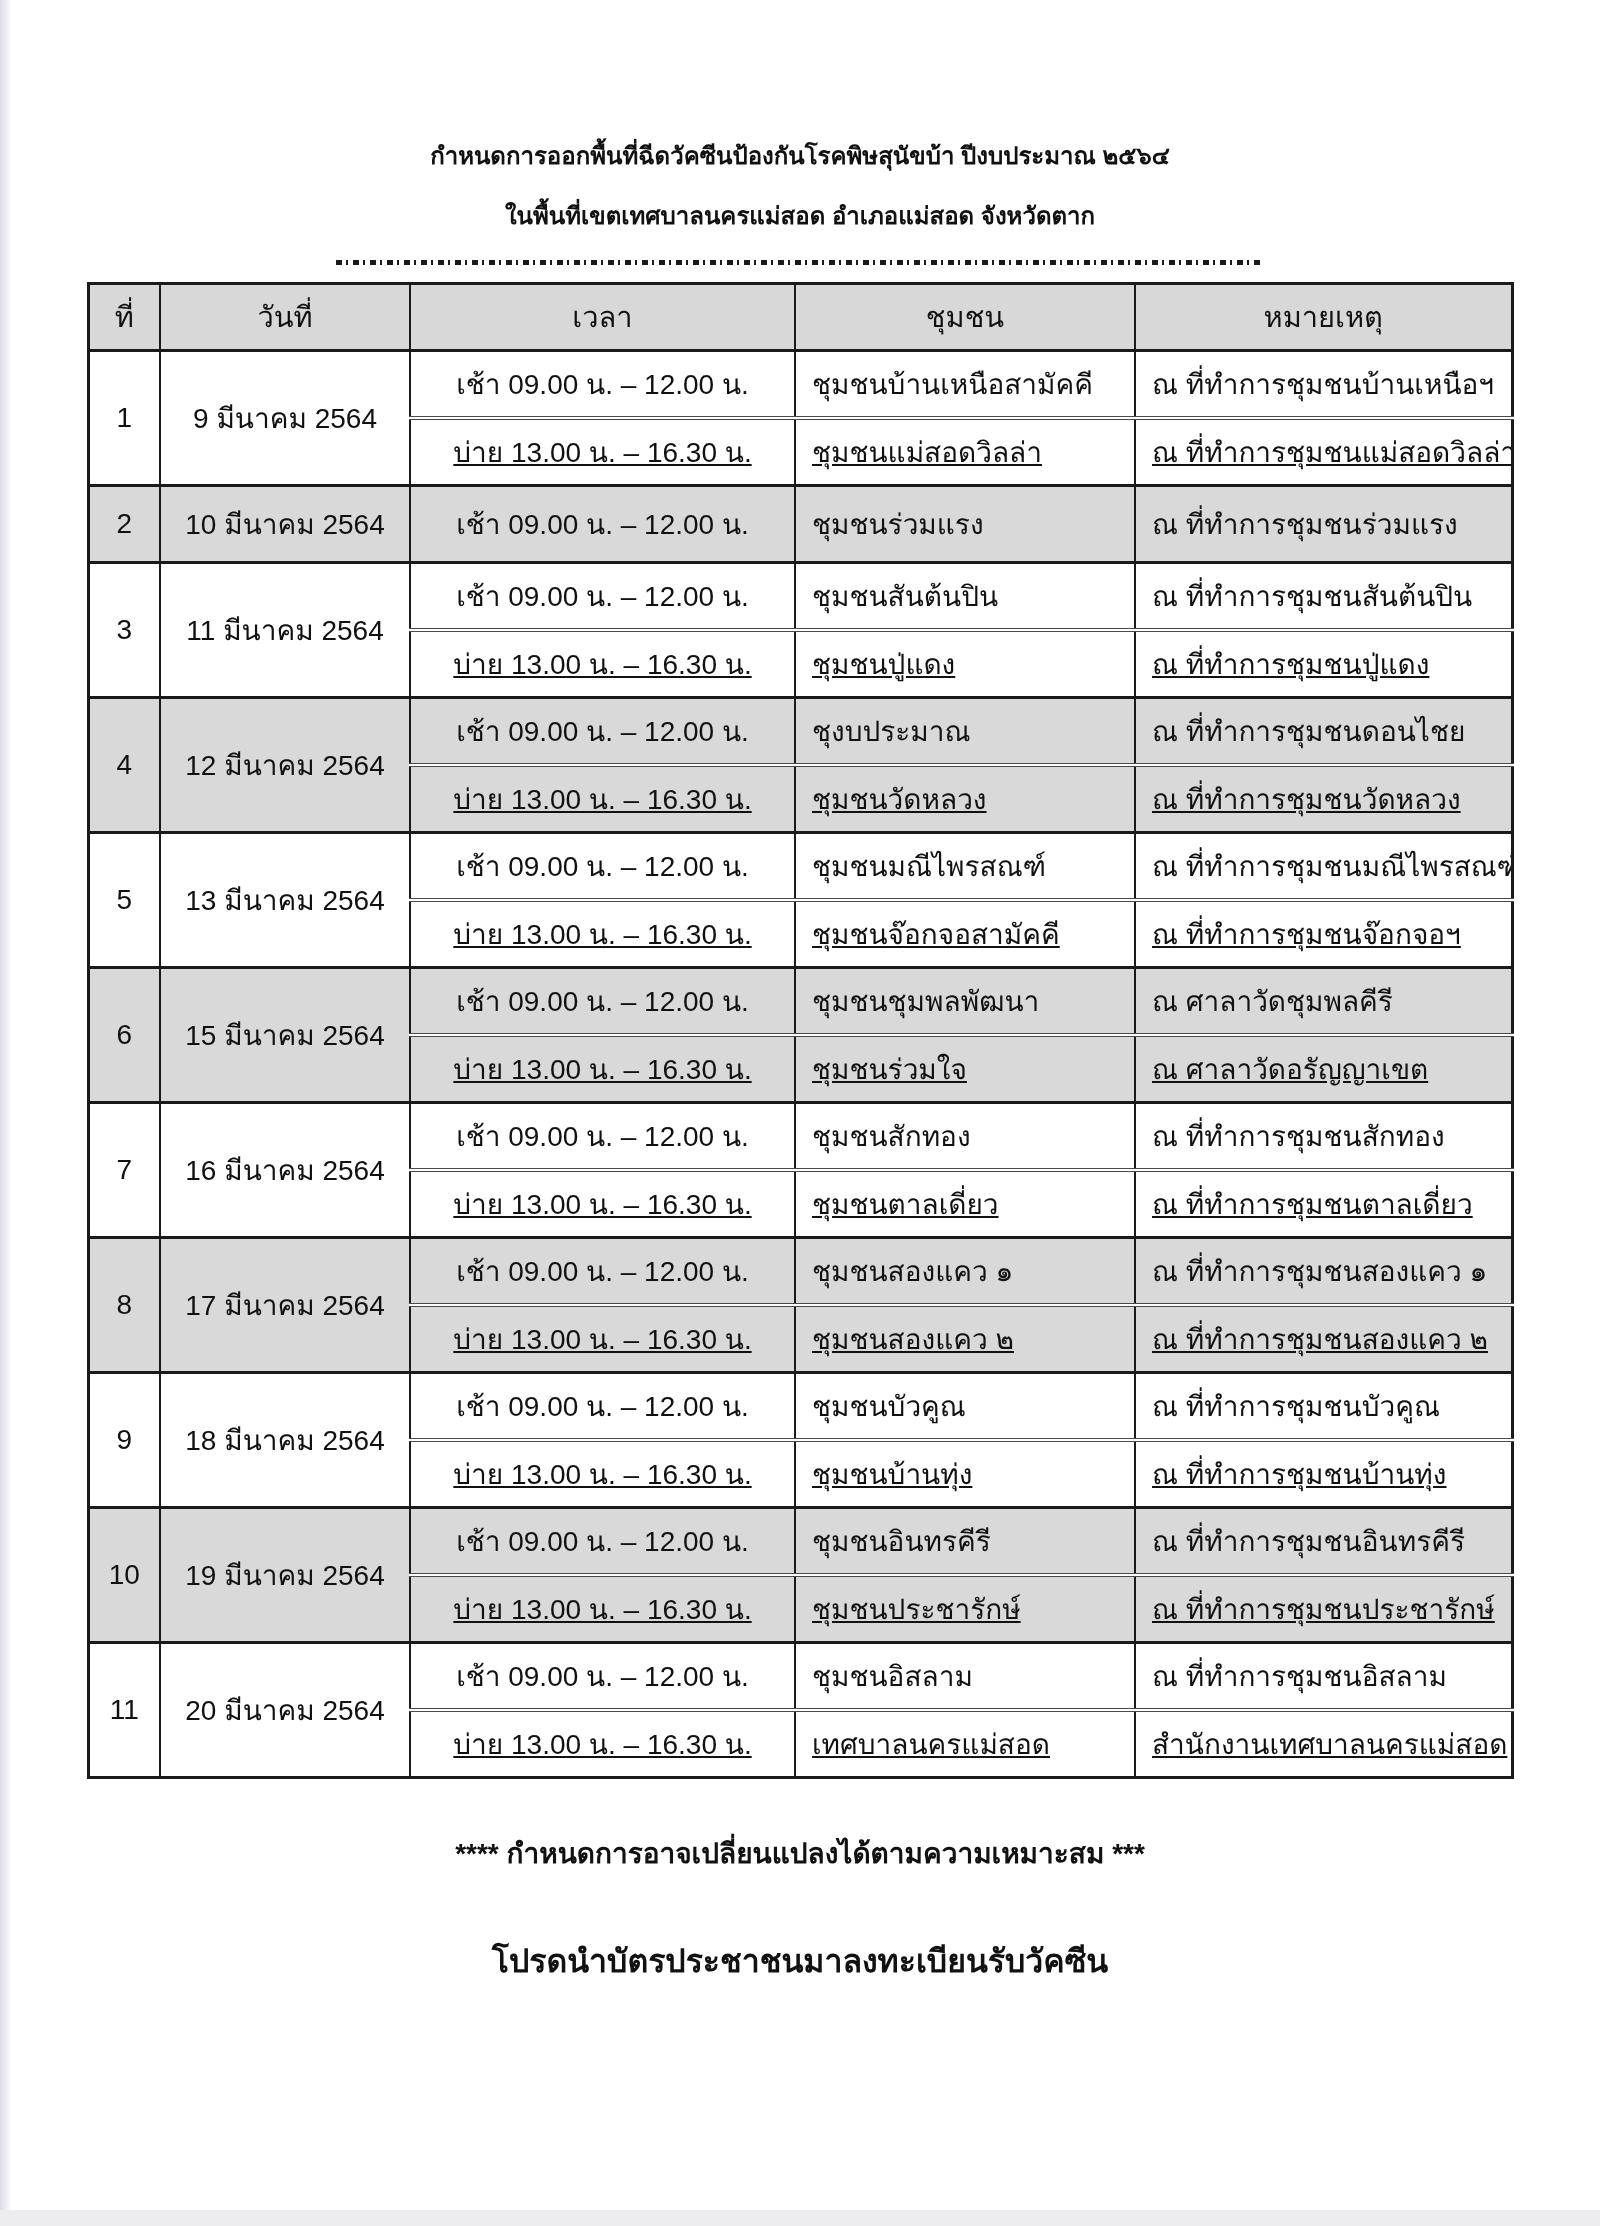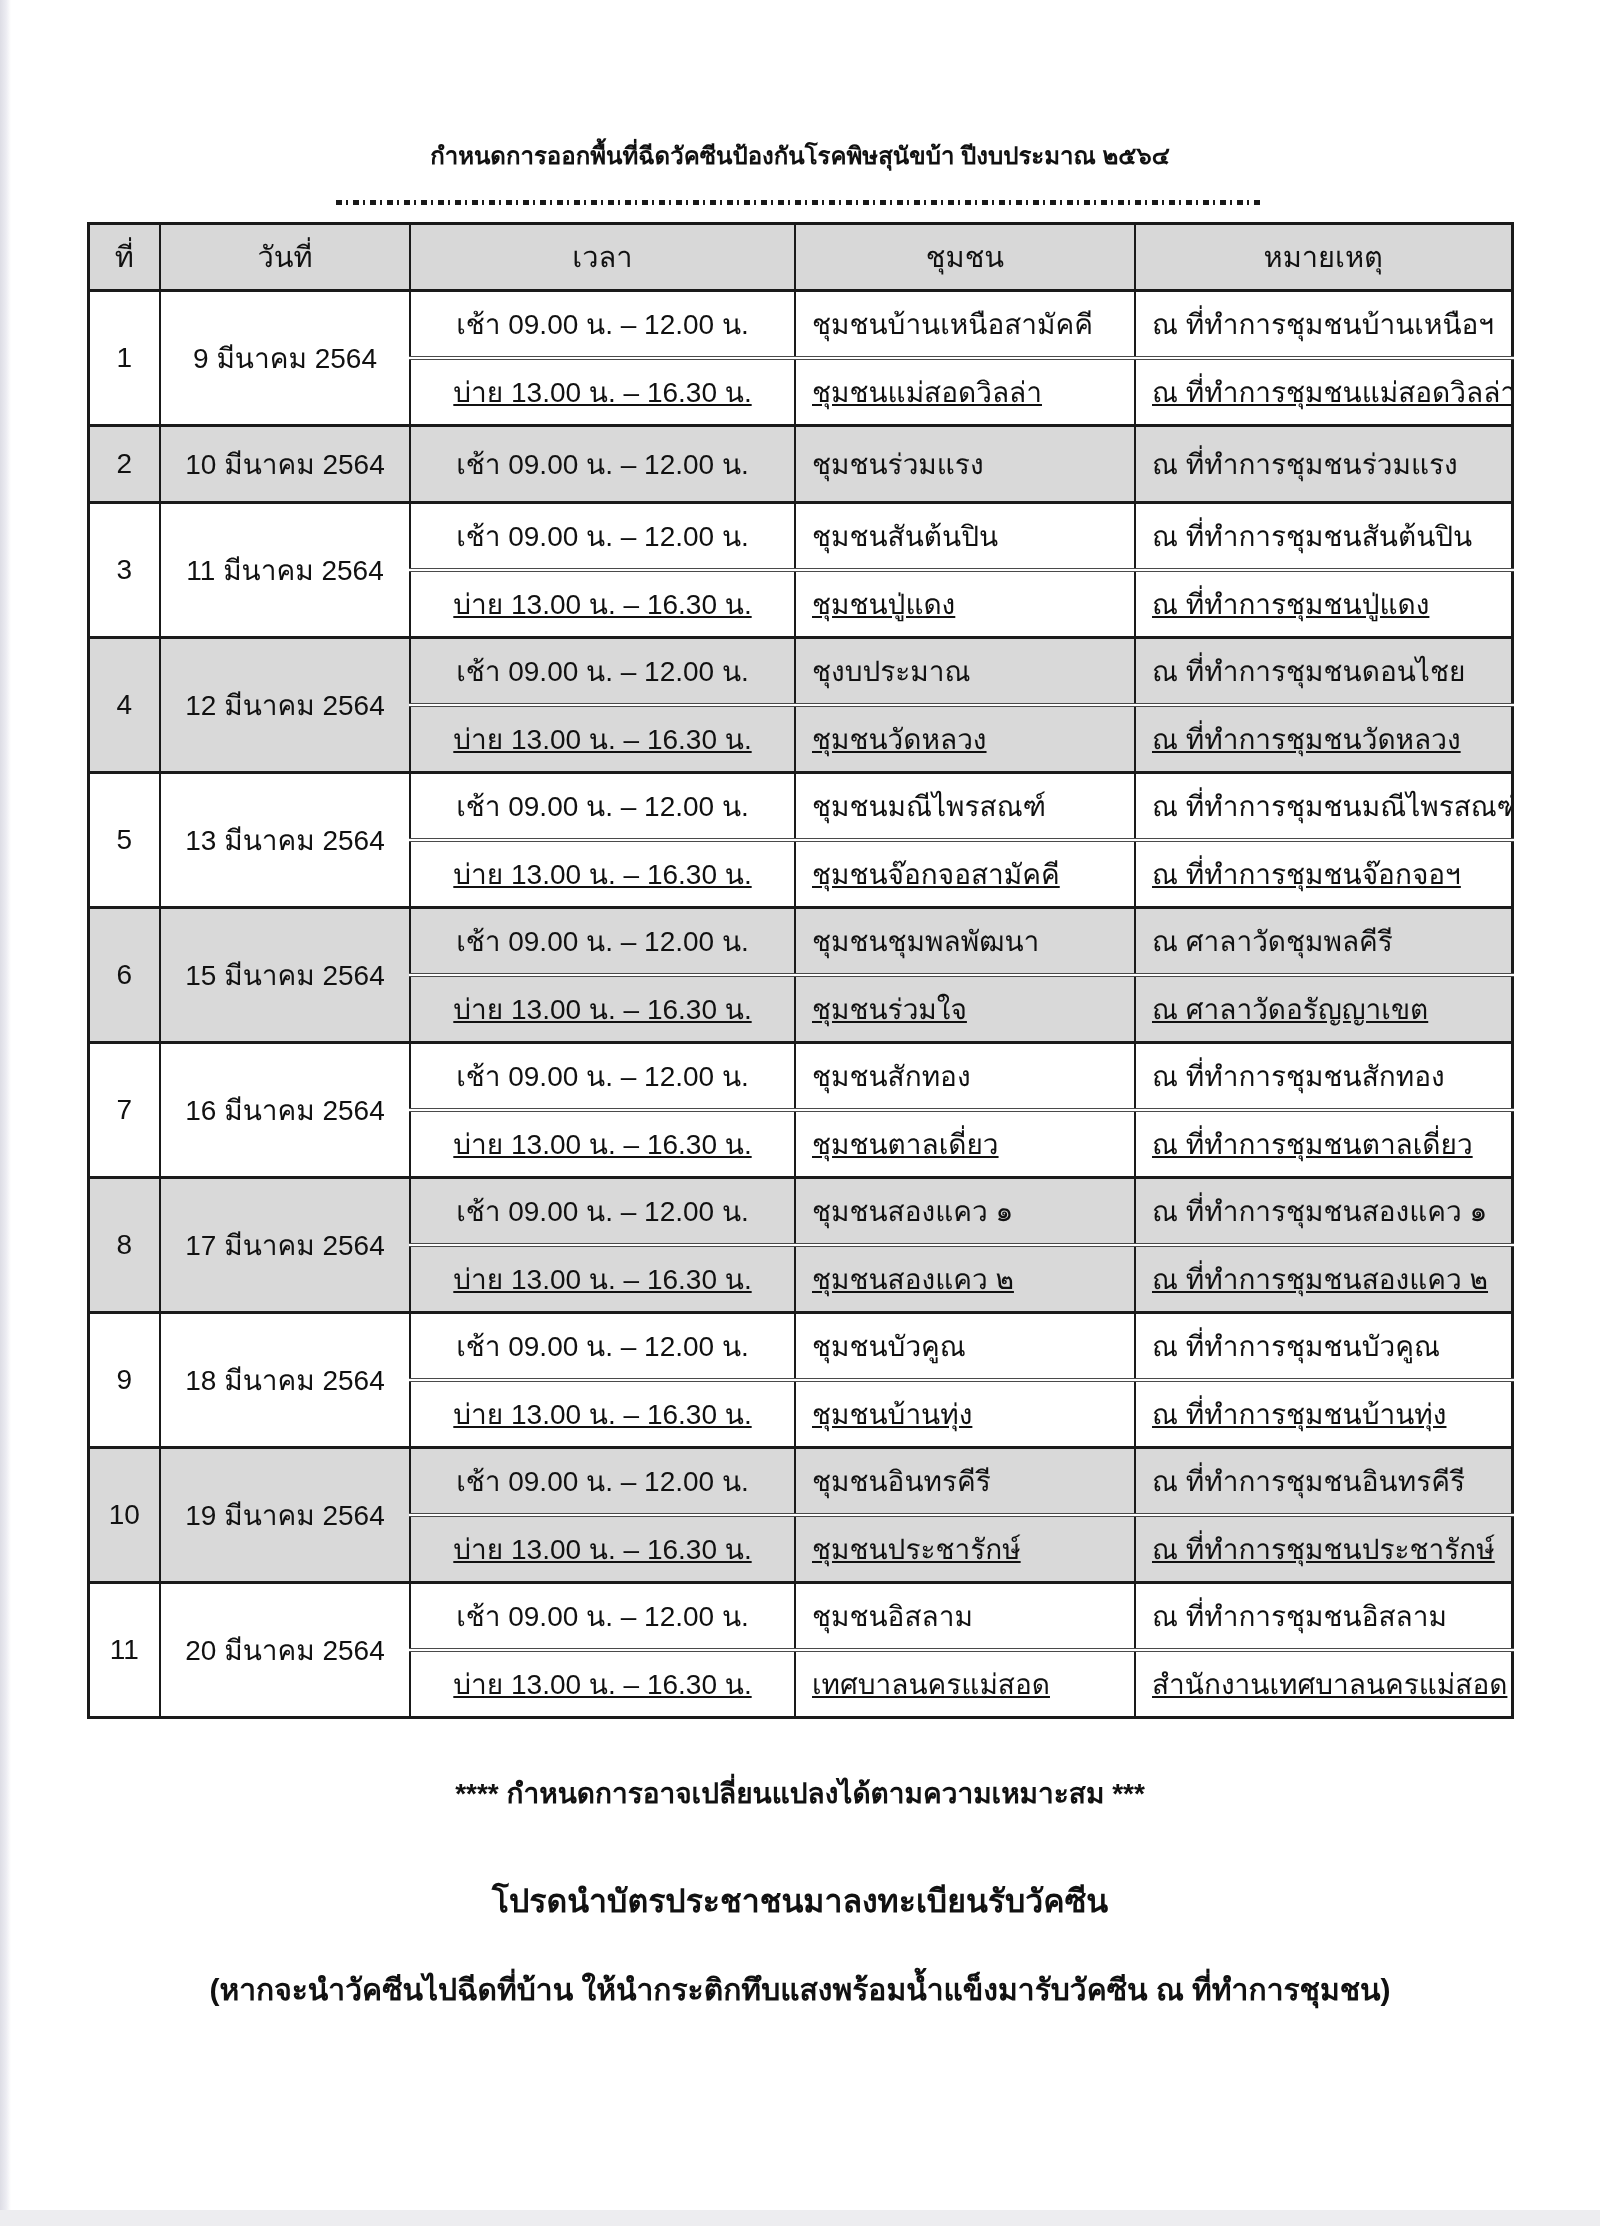--- a/index.html
+++ b/index.html
@@ -41,20 +41,21 @@
   .f-line4{margin-top:40px;font-size:30px;}
 </style>
 </head>
 <body style="--header-bg: #d8d8d8; --shade: #d9d9d9; --ink: #1a1a1a;">
 
 <div class="edge-left"></div>
 <div class="edge-bottom"></div>
 
 <header class="doc-header">
   <div>กำหนดการออกพื้นที่ฉีดวัคซีนป้องกันโรคพิษสุนัขบ้า ปีงบประมาณ ๒๕๖๔</div>
+  <div>ในพื้นที่เขตเทศบาลนครแม่สอด อำเภอแม่สอด จังหวัดตาก</div>
 </header>
 
 <div class="dashed-divider"></div>
 
 <table class="schedule">
   <colgroup>
     <col style="width:72px">
       <col style="width:250px">
       <col style="width:385px">
     <col style="width:340px">
@@ -196,14 +197,13 @@
         <td class="c-time">บ่าย 13.00 น. – 16.30 น.</td>
         <td class="c-comm">เทศบาลนครแม่สอด</td>
         <td class="c-remark">สำนักงานเทศบาลนครแม่สอด</td>
       </tr>
     </tbody>
 </table>
 
 <footer class="doc-footer">
   <div class="f-line1">**** กำหนดการอาจเปลี่ยนแปลงได้ตามความเหมาะสม ***</div>
   <div class="f-line3">โปรดนำบัตรประชาชนมาลงทะเบียนรับวัคซีน</div>
-  <div class="f-line4">(หากจะนำวัคซีนไปฉีดที่บ้าน ให้นำกระติกทึบแสงพร้อมน้ำแข็งมารับวัคซีน ณ ที่ทำการชุมชน)</div>
 </footer>
 
 </body></html>

